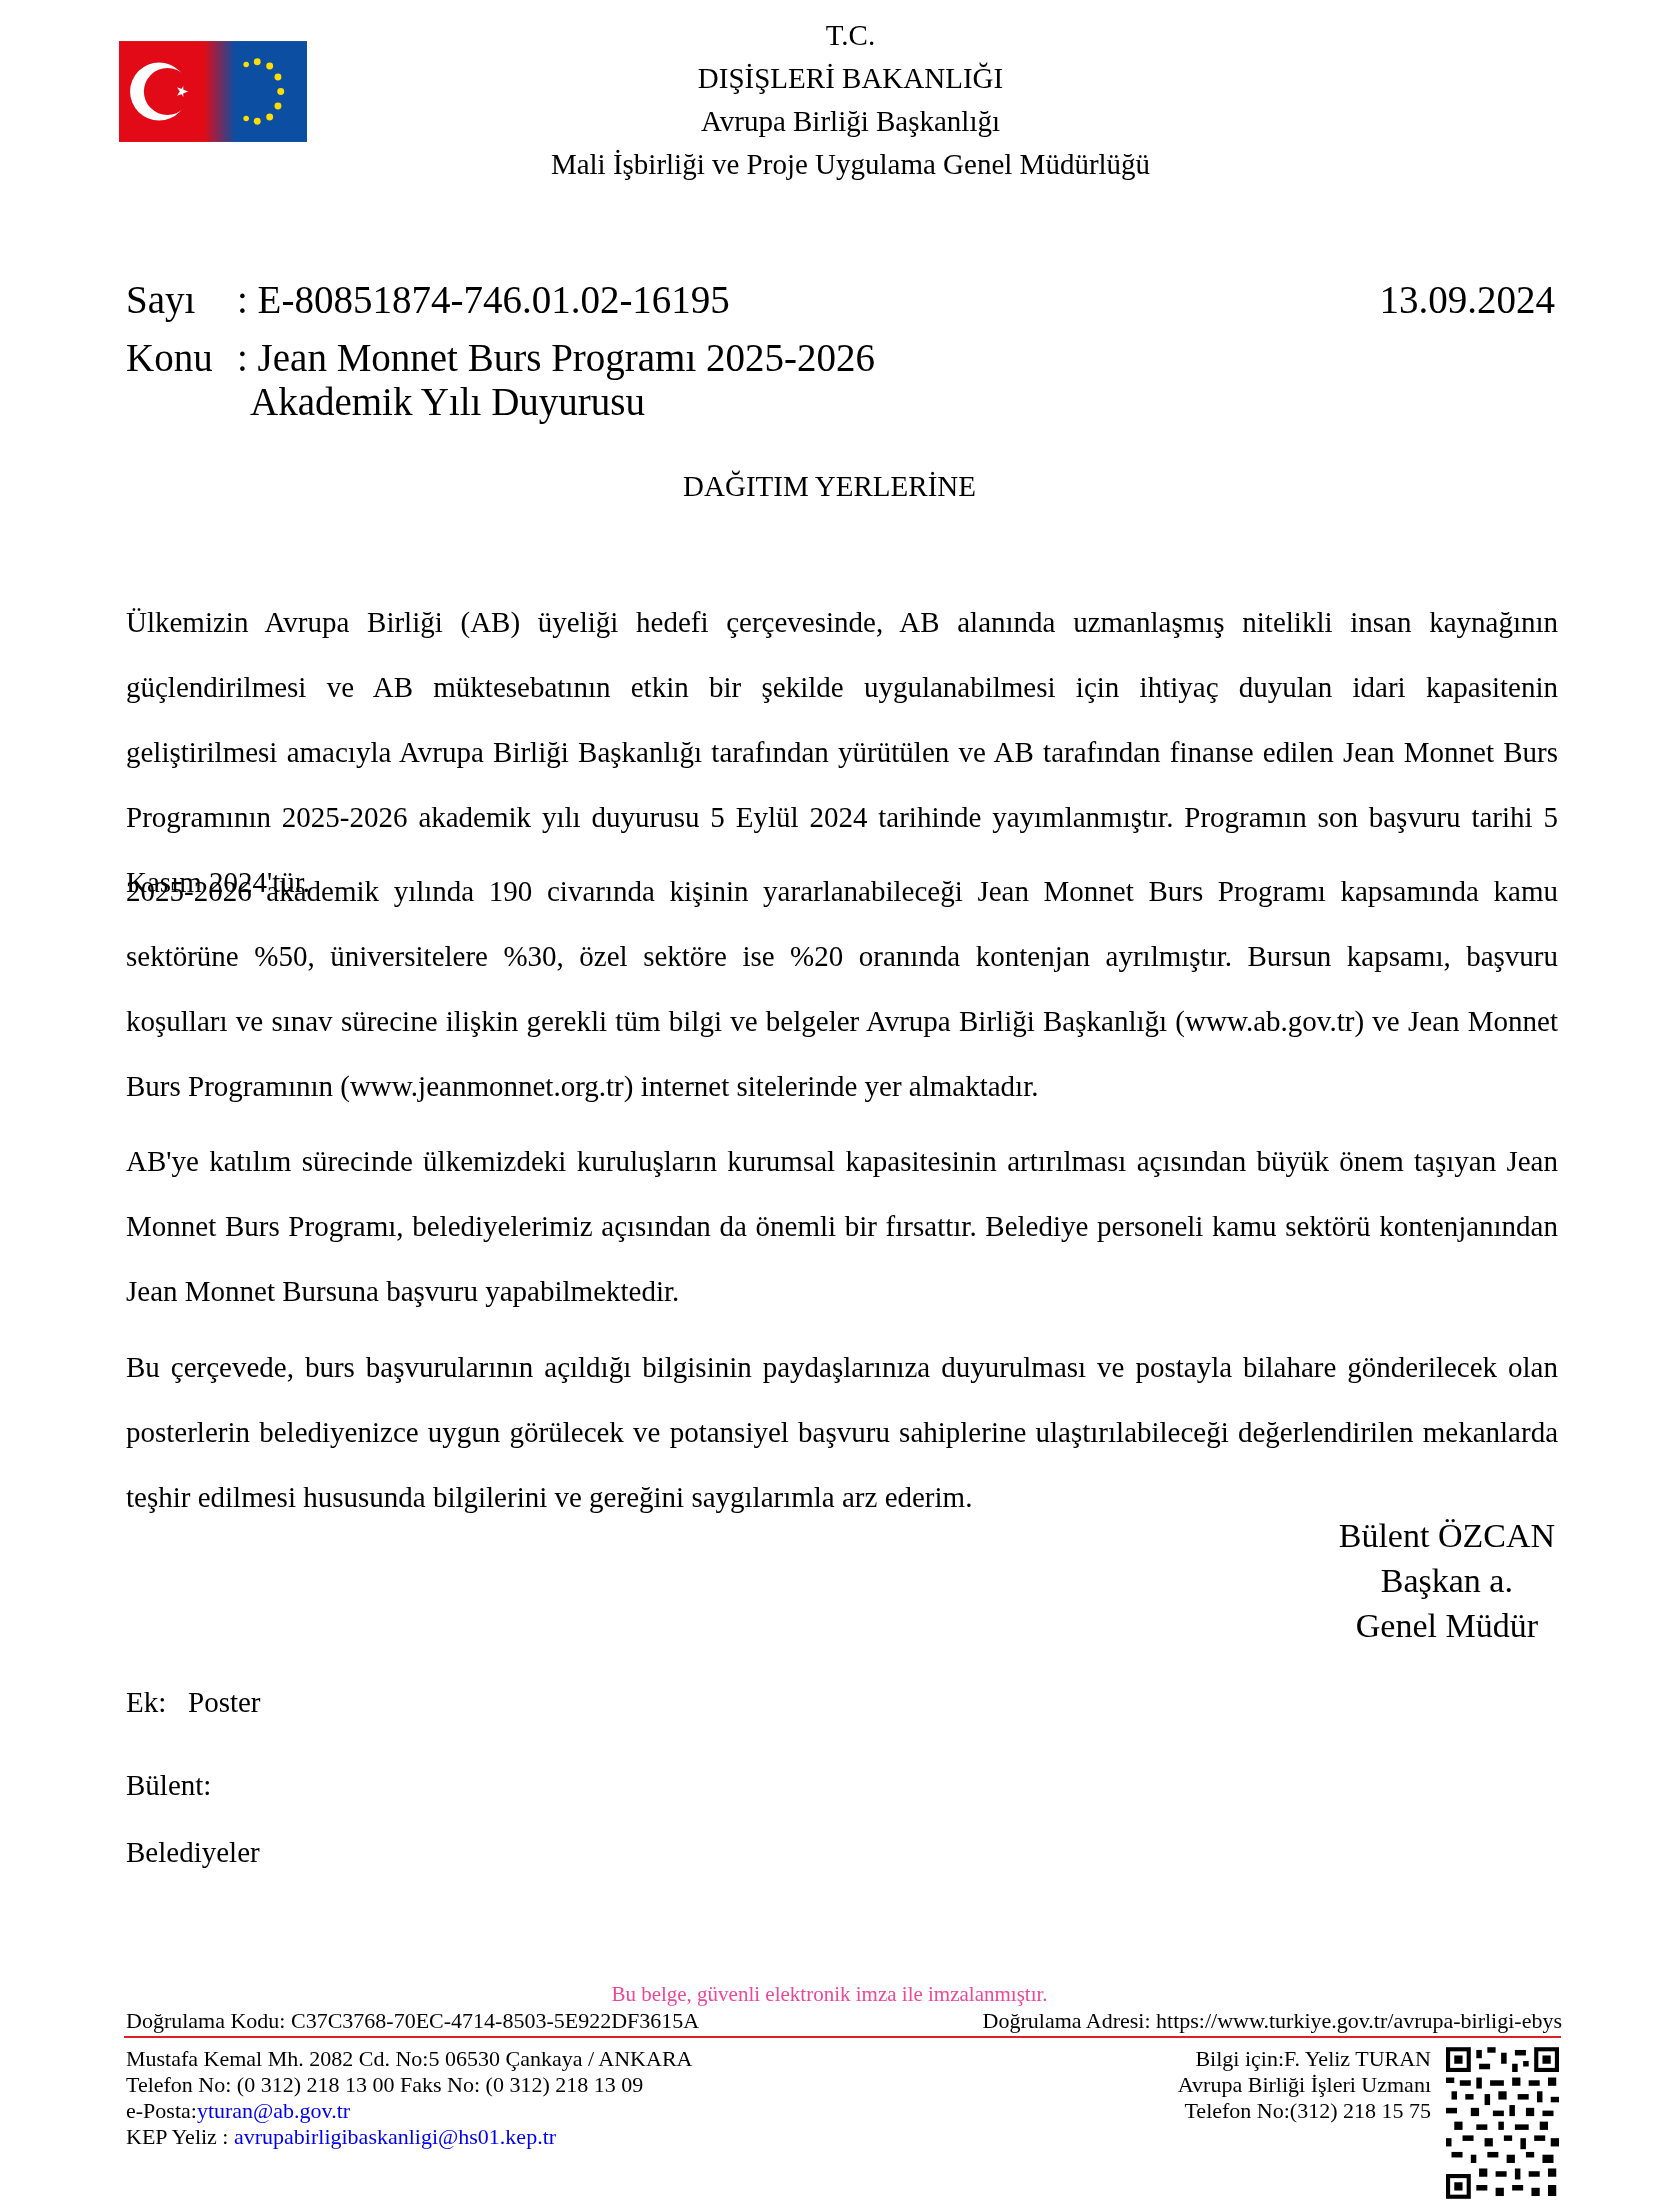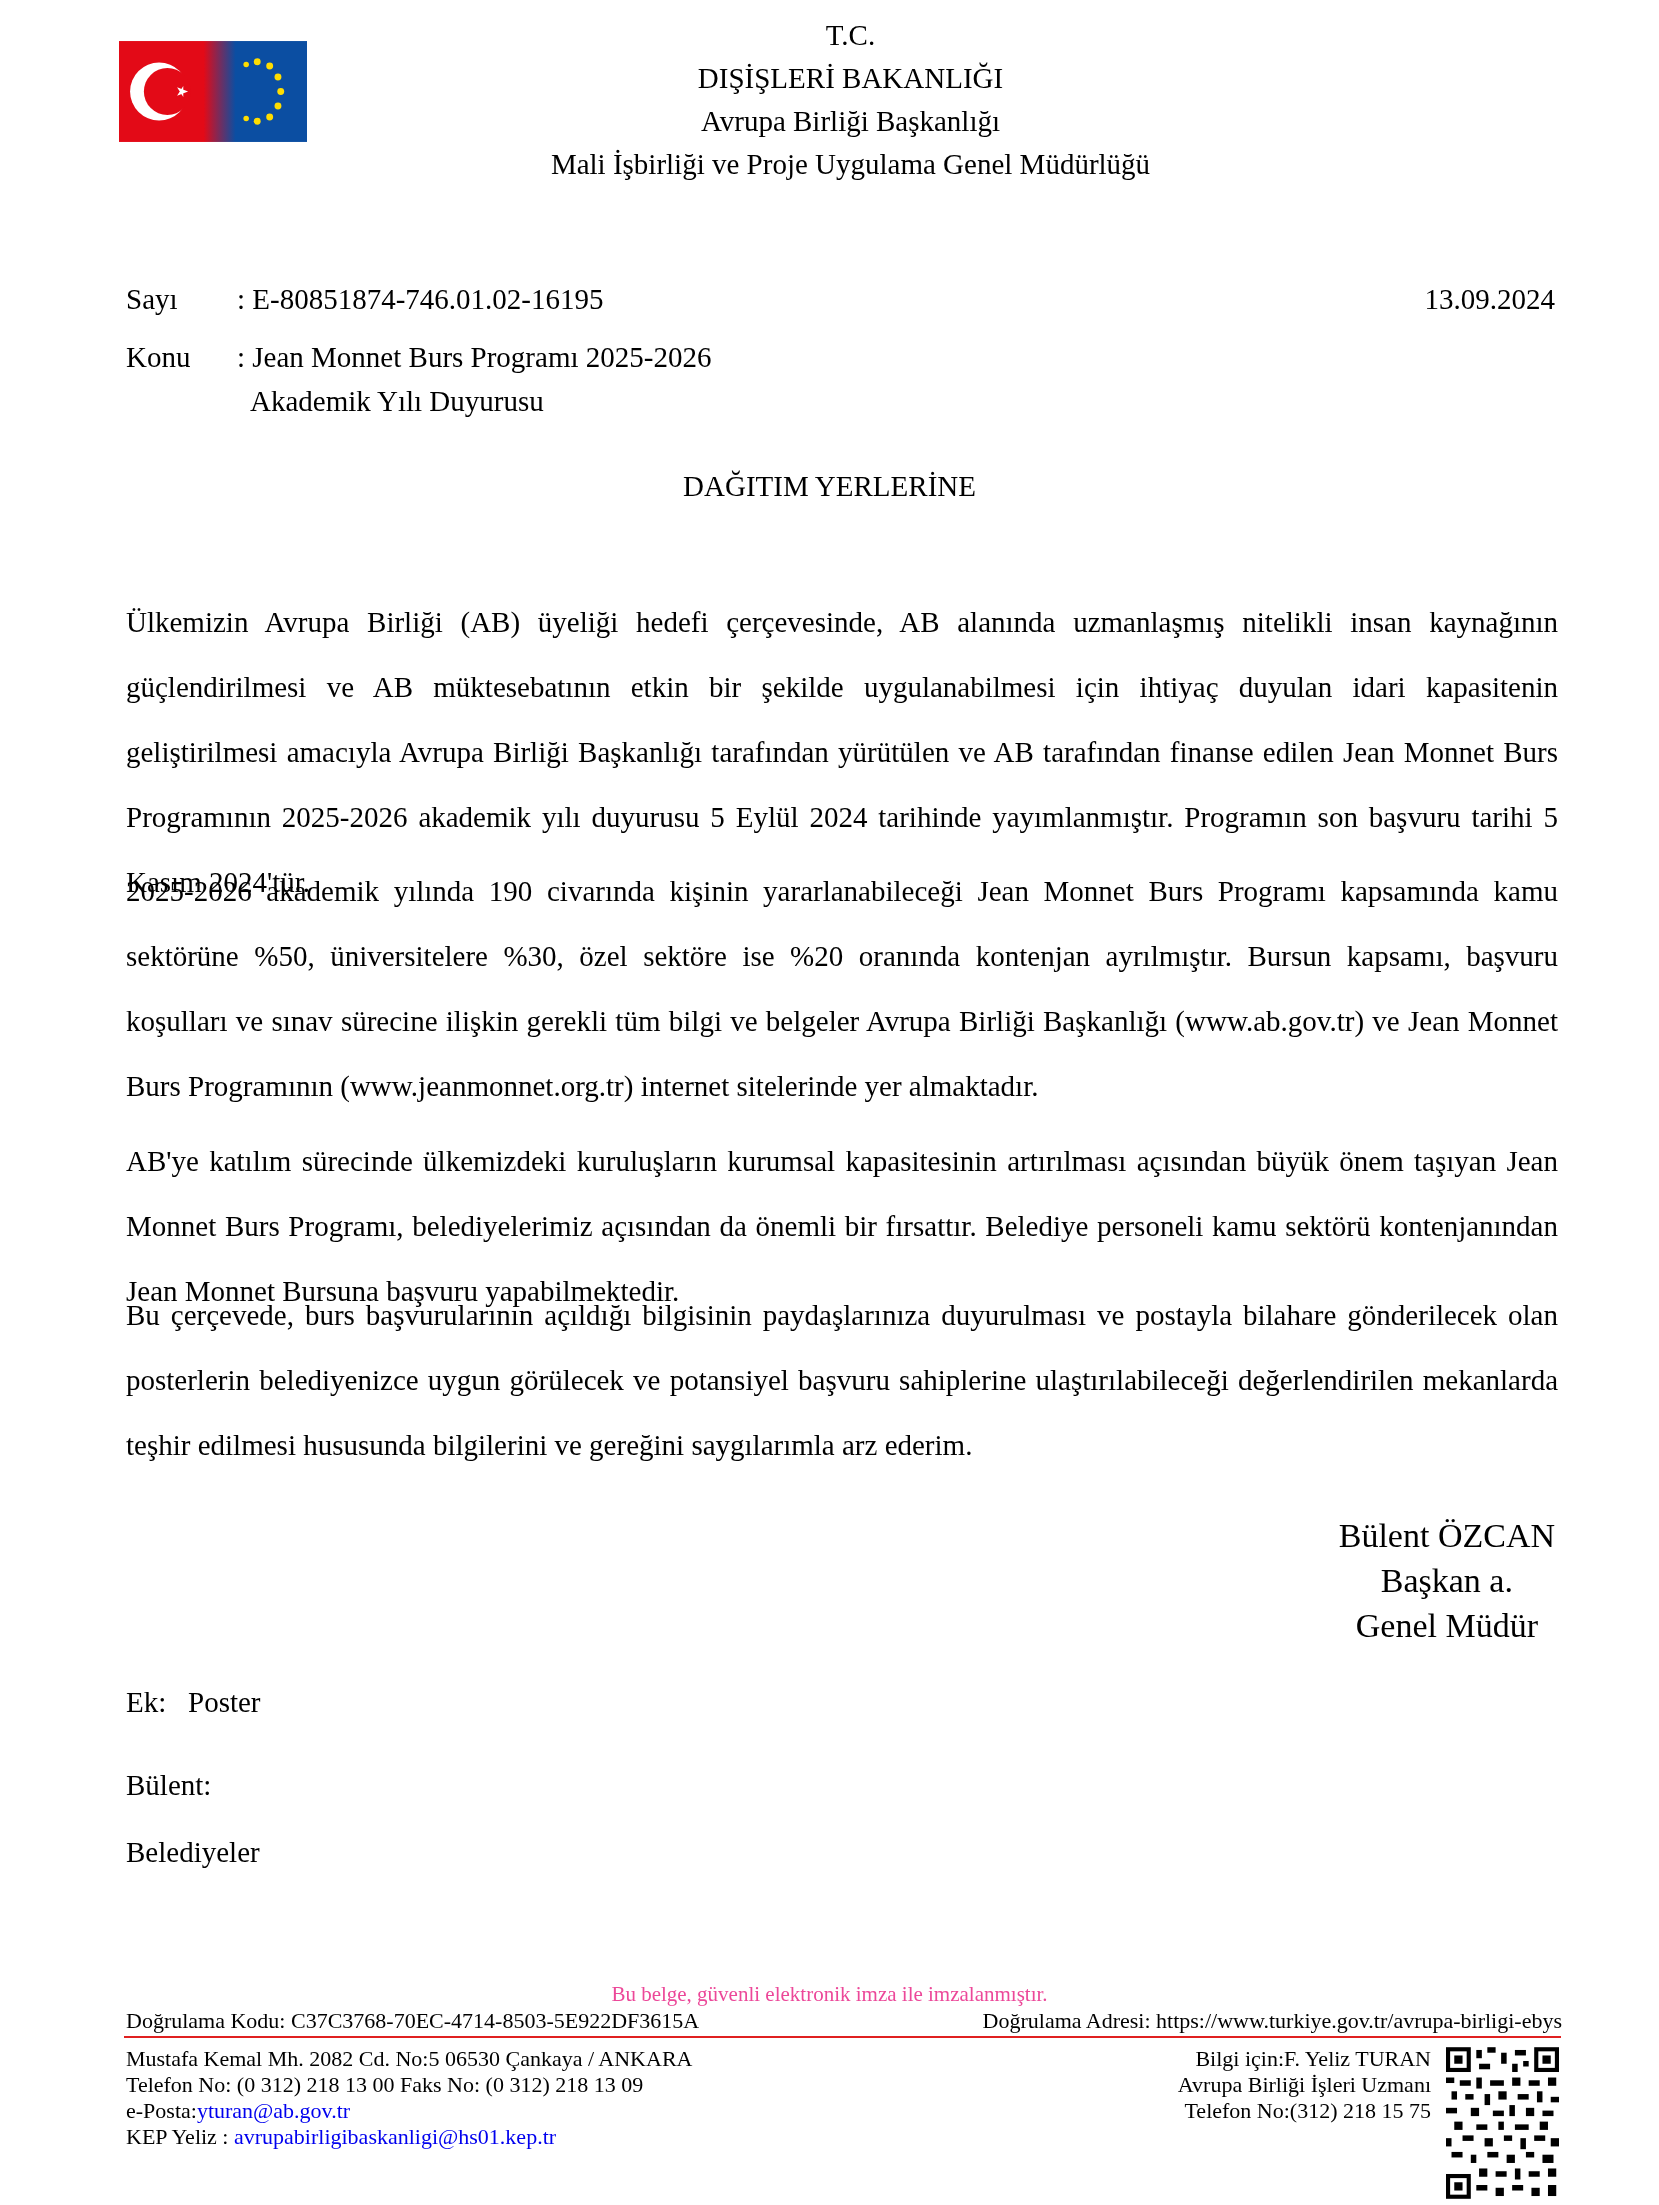--- a/index.html
+++ b/index.html
@@ -2,21 +2,21 @@
 <html style="font-size:11px"><head>
 <meta charset="utf-8">
 <style>
   html, body { margin: 0; padding: 0; background: #ffffff; }
   body { width: 1659px; height: 2205px; position: relative; overflow: hidden;
          font-family: "Liberation Serif", "DejaVu Serif", serif; color: #000; }
   .abs { position: absolute; }
   .logo { left: 119px; top: 41px; width: 188px; height: 101px; overflow: hidden; }
   .logo svg { display: block; }
   .header { left: 415px; top: 14px; width: 871px; text-align: center; font-size: 29px; line-height: 43px; }
-  .meta-row { font-size: 29px; line-height: 35px; }
+  .meta-row { font-size: 39px; line-height: 35px; }
   .meta-label { display: inline-block; width: 111px; }
   .greeting { left: 0; width: 100%; top: 470px; text-align: center; font-size: 29px; }
   .para { left: 126px; width: 1432px; font-size: 29px; line-height: 65px; text-align: justify; margin-top: 44px; }
   .sig { right: 104px; top: 1513px; text-align: center; font-size: 34px; line-height: 45px; }
   .lower { left: 126px; font-size: 29px; }
   .notice { left: 0; width: 100%; top: 1982px; text-align: center; color: #ec4899; font-size: 21px; }
   .foot-line { font-size: 22px; line-height: 26px; }
   .rule { left: 124px; top: 2036px; width: 1437px; height: 2.1px; background: #e02020; }
   .link { color: #0000ee; }
   .qr { left: 1446px; top: 2047px; width: 113px; height: 152px; }
@@ -66,21 +66,21 @@
 <div class="abs meta-row" style="left:126px; top:340px;">
   <span class="meta-label">Konu</span><span>: Jean Monnet Burs Programı 2025-2026</span>
 </div>
 <div class="abs meta-row" style="left:250px; top:384px;">Akademik Yılı Duyurusu</div>
 
 <div class="abs greeting">DAĞITIM YERLERİNE</div>
 
 <div class="abs para" style="top:546px;">Ülkemizin Avrupa Birliği (AB) üyeliği hedefi çerçevesinde, AB alanında uzmanlaşmış nitelikli insan kaynağının güçlendirilmesi ve AB müktesebatının etkin bir şekilde uygulanabilmesi için ihtiyaç duyulan idari kapasitenin geliştirilmesi amacıyla Avrupa Birliği Başkanlığı tarafından yürütülen ve AB tarafından finanse edilen Jean Monnet Burs Programının 2025-2026 akademik yılı duyurusu 5 Eylül 2024 tarihinde yayımlanmıştır. Programın son başvuru tarihi 5 Kasım 2024'tür.</div>
 <div class="abs para" style="top:815px;">2025-2026 akademik yılında 190 civarında kişinin yararlanabileceği Jean Monnet Burs Programı kapsamında kamu sektörüne %50, üniversitelere %30, özel sektöre ise %20 oranında kontenjan ayrılmıştır. Bursun kapsamı, başvuru koşulları ve sınav sürecine ilişkin gerekli tüm bilgi ve belgeler Avrupa Birliği Başkanlığı (www.ab.gov.tr) ve Jean Monnet Burs Programının (www.jeanmonnet.org.tr) internet sitelerinde yer almaktadır.</div>
 <div class="abs para" style="top:1085px;">AB'ye katılım sürecinde ülkemizdeki kuruluşların kurumsal kapasitesinin artırılması açısından büyük önem taşıyan Jean Monnet Burs Programı, belediyelerimiz açısından da önemli bir fırsattır. Belediye personeli kamu sektörü kontenjanından Jean Monnet Bursuna başvuru yapabilmektedir.</div>
-<div class="abs para" style="top:1239px;">Bu çerçevede, burs başvurularının açıldığı bilgisinin paydaşlarınıza duyurulması ve postayla bilahare gönderilecek olan posterlerin belediyenizce uygun görülecek ve potansiyel başvuru sahiplerine ulaştırılabileceği değerlendirilen mekanlarda teşhir edilmesi hususunda bilgilerini ve gereğini saygılarımla arz ederim.</div>
+<div class="abs para" style="top:1291px;">Bu çerçevede, burs başvurularının açıldığı bilgisinin paydaşlarınıza duyurulması ve postayla bilahare gönderilecek olan posterlerin belediyenizce uygun görülecek ve potansiyel başvuru sahiplerine ulaştırılabileceği değerlendirilen mekanlarda teşhir edilmesi hususunda bilgilerini ve gereğini saygılarımla arz ederim.</div>
 
 <div class="abs sig">
   <div>Bülent ÖZCAN</div>
   <div>Başkan a.</div>
   <div>Genel Müdür</div>
 </div>
 
 <div class="abs lower" style="top:1686px;">
   <span>Ek:</span>&nbsp;&nbsp;&nbsp;<span>Poster</span>
 </div>

